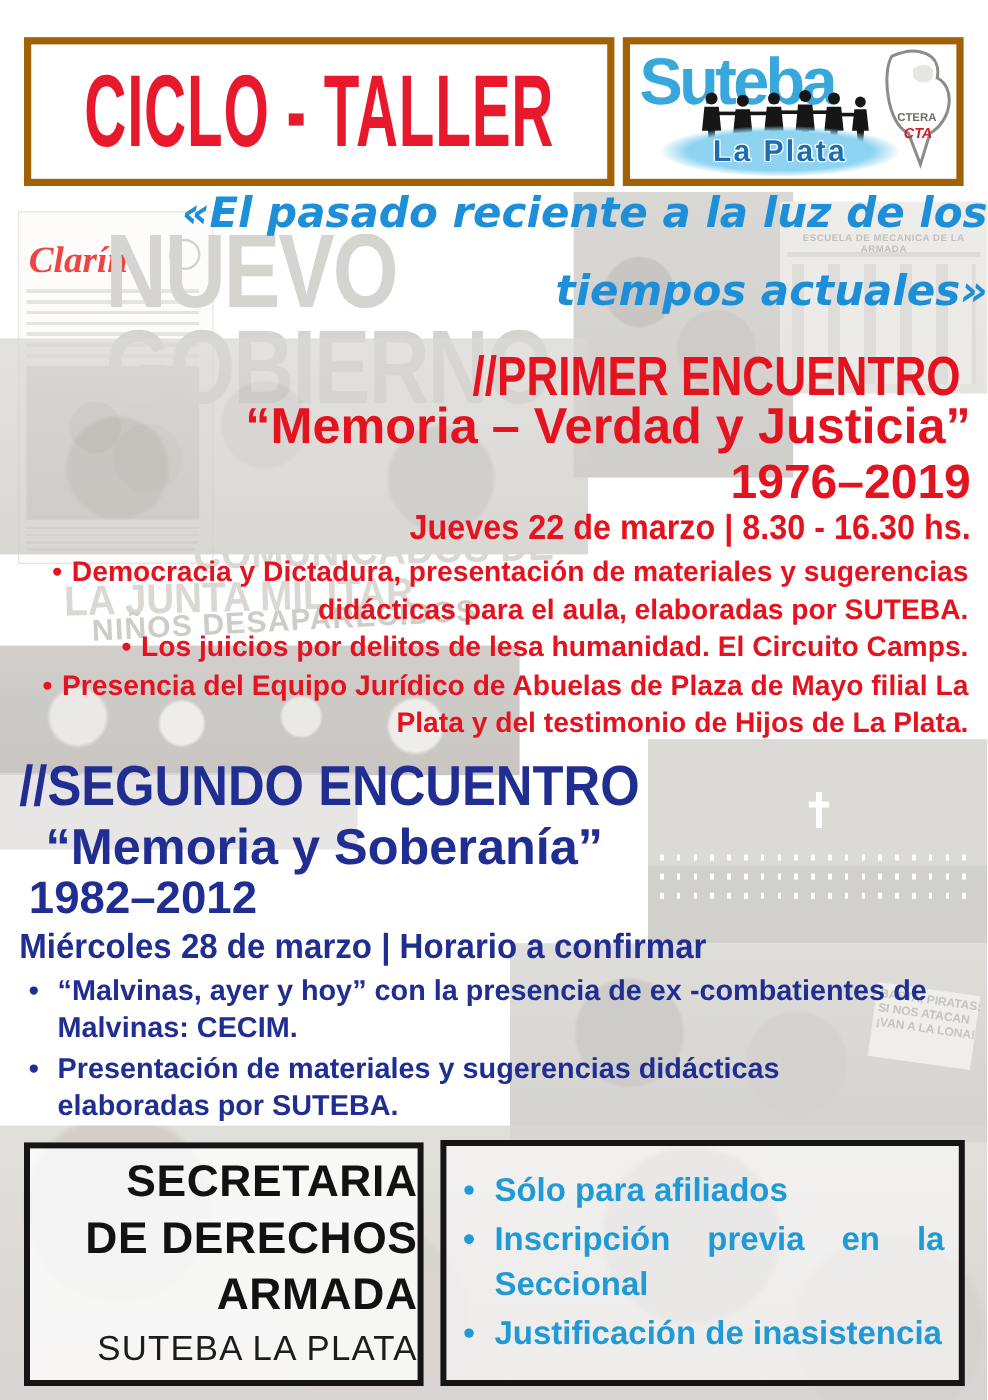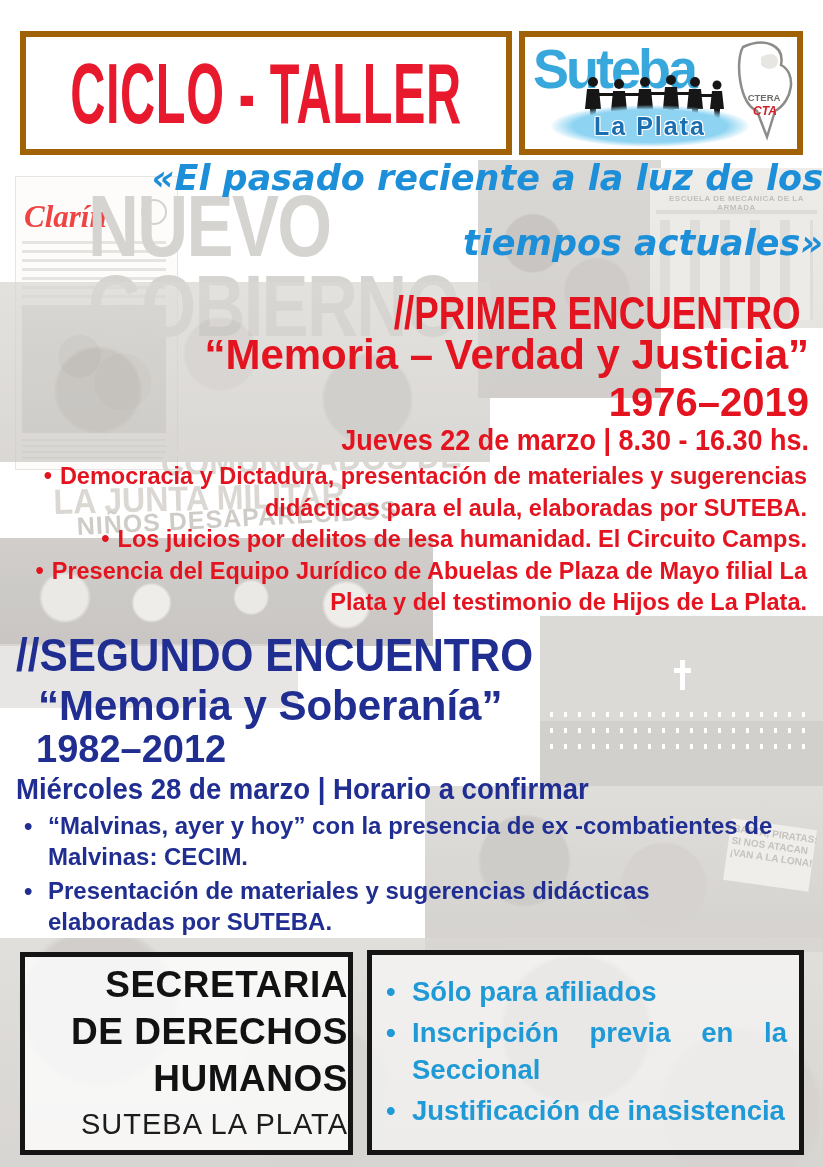--- a/index.html
+++ b/index.html
@@ -101,21 +101,21 @@
   .enc1-years{position:absolute;right:14px;top:380px;color:#e3141f;font-size:40px;white-space:nowrap;}
   .enc1-sched{position:absolute;right:14px;top:424px;color:#e3141f;font-weight:800;font-size:29px;
       white-space:nowrap;transform:scaleX(.93);transform-origin:right center;}
   .red-bullets{position:absolute;left:20px;right:16px;top:461px;text-align:right;color:#e3141f;
       font-weight:700;font-size:23.5px;line-height:31.5px;}
   .red-bullets .dot{margin-right:8px;}
 
   .enc2-head{position:absolute;left:16px;top:627px;color:#202e92;font-weight:900;font-size:47px;
       white-space:nowrap;transform:scaleX(.9);transform-origin:left center;}
   .enc2-title{position:absolute;left:38px;top:682px;color:#202e92;font-size:42px;white-space:nowrap;}
-  .enc2-years{position:absolute;left:36px;top:728px;color:#202e92;font-size:38px;white-space:nowrap;}
+  .enc2-years{position:absolute;left:24px;top:728px;color:#202e92;font-size:38px;white-space:nowrap;}
   .enc2-sched{position:absolute;left:16px;top:773px;color:#202e92;font-weight:800;font-size:29px;
       white-space:nowrap;transform:scaleX(.95);transform-origin:left center;}
   .blue-bullets{position:absolute;left:16px;top:810px;width:762px;color:#202e92;
       font-weight:700;font-size:24px;line-height:31px;}
   .blue-bullets .item{position:relative;padding-left:32px;margin-bottom:3px;}
   .blue-bullets .dot{position:absolute;left:8px;}
 
   .foot-box{position:absolute;border:5px solid #151515;box-sizing:border-box;}
   .foot-left{left:20px;top:952px;width:333px;height:203px;background:rgba(255,255,255,.78);
       display:flex;flex-direction:column;align-items:flex-end;justify-content:center;text-align:center;}
@@ -246,21 +246,21 @@
     <div class="enc2-years mono">1982–2012</div>
     <div class="enc2-sched">Miércoles 28 de marzo | Horario a confirmar</div>
     <div class="blue-bullets">
       <div class="item"><span class="dot">•</span><span>“Malvinas, ayer y hoy” con la presencia de ex -combatientes de Malvinas: CECIM.</span></div>
       <div class="item"><span class="dot">•</span><span>Presentación de materiales y sugerencias didácticas elaboradas por SUTEBA.</span></div>
     </div>
 
     <div class="foot-box foot-left">
       <div class="fl-strong">SECRETARIA</div>
       <div class="fl-strong">DE DERECHOS</div>
-      <div class="fl-strong">HUMANOS</div>
+      <div class="fl-strong">ARMADA</div>
       <div class="fl-normal">SUTEBA LA PLATA</div>
     </div>
     <div class="foot-box foot-right">
       <div class="opt"><span class="dot">•</span><span>Sólo para afiliados</span></div>
       <div class="opt"><span class="dot">•</span></div>
       <div class="opt"><span class="dot">•</span><span>Inscripción previa en la Seccional</span></div>
       <div class="opt"><span class="dot">•</span><span>Justificación de inasistencia</span></div>
     </div>
 
   </div>

